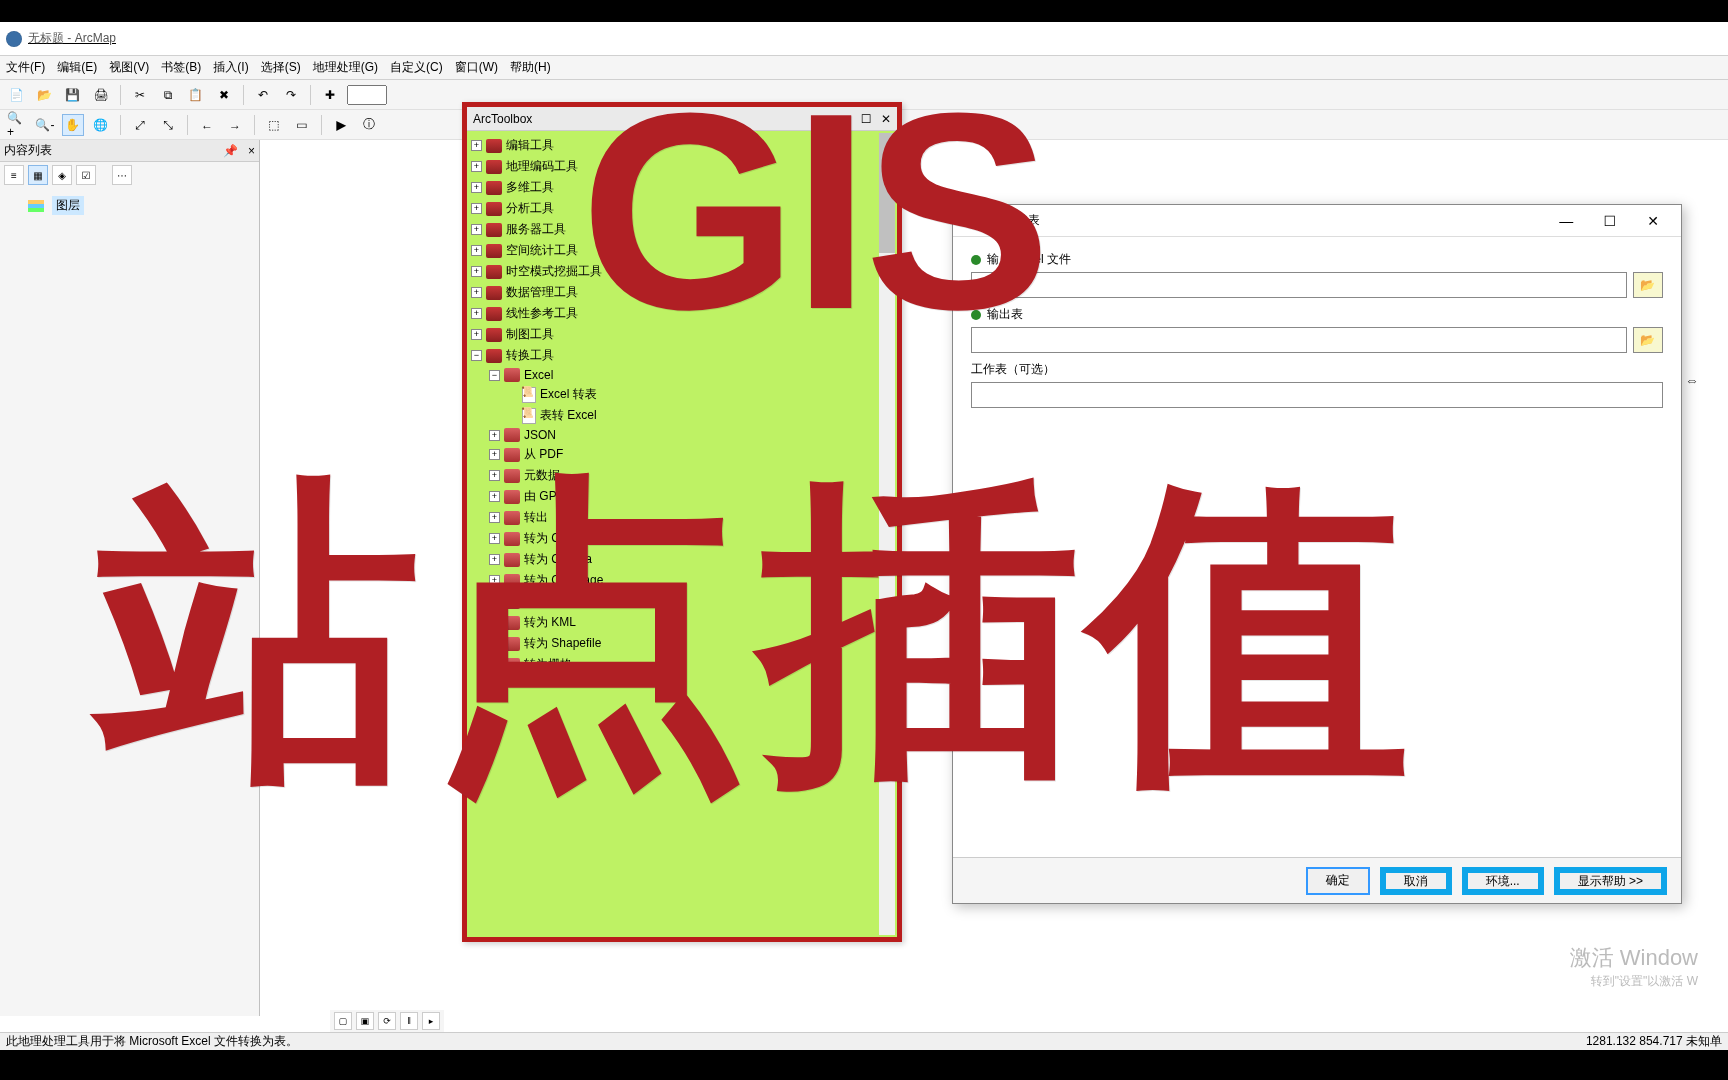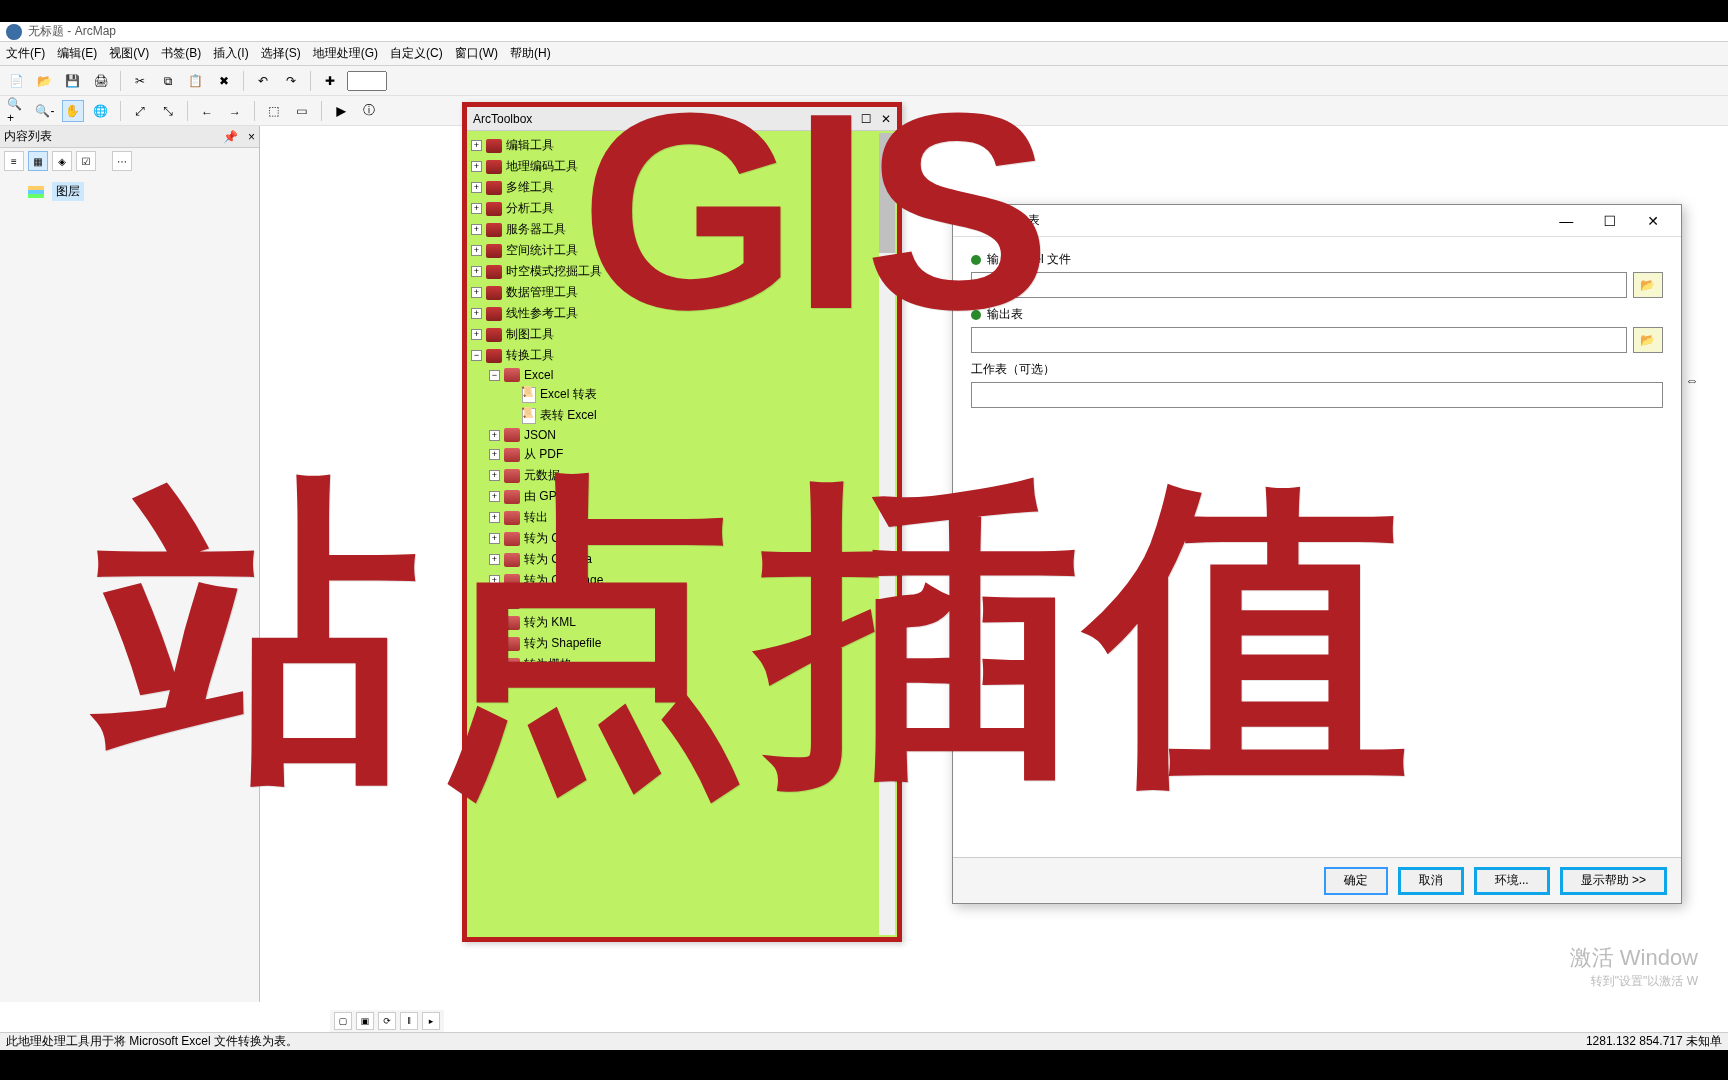--- a/index.html
+++ b/index.html
@@ -1,20 +1,20 @@
 <!DOCTYPE html>
 <html><head>
 <meta charset="utf-8">
 <style>
 * { margin: 0; padding: 0; box-sizing: border-box; font-family: "Microsoft YaHei", "Segoe UI", Tahoma, sans-serif; font-size: 12px; }
 body { background: #000; width: 1728px; height: 1080px; overflow: hidden; position: relative; }
 .desktop { position: absolute; left: 0; top: 22px; width: 1728px; height: 1028px; background: #fff; }
 
 
-.titlebar { height: 20px; background: #fff; display: flex; align-items: center; padding: 0 6px; border-bottom: 1px solid #d0d0d0; }
+.titlebar { height: 34px; background: #fff; display: flex; align-items: center; padding: 0 6px; border-bottom: 1px solid #d0d0d0; text-decoration: underline; }
 .titlebar .appicon { width: 16px; height: 16px; background: radial-gradient(circle, #3a6ea5 60%, #1a3a5a); border-radius: 50%; margin-right: 6px; }
 .titlebar .title { color: #555; }
 
 
 .menubar { height: 24px; background: #f5f5f5; display: flex; align-items: center; padding: 0 6px; gap: 12px; border-bottom: 1px solid #d0d0d0; }
 .menubar span { cursor: default; color: #000; }
 
 
 .toolbar { height: 30px; background: #f5f5f5; display: flex; align-items: center; padding: 0 6px; gap: 6px; border-bottom: 1px solid #e0e0e0; }
 .toolbar .tbtn { width: 22px; height: 22px; display: flex; align-items: center; justify-content: center; border: 1px solid transparent; }
@@ -60,21 +60,21 @@
 .dialog .dlg-title .wicon { width:16px;height:16px; }
 .dialog .dlg-title .controls span { display:inline-block; width:40px; text-align:center; cursor:pointer; font-size:14px; }
 .dialog .dlg-body { padding: 14px 18px; height: calc(100% - 32px - 46px); position:relative; overflow:auto; }
 .dialog .field-row { margin-bottom: 8px; }
 .dialog .field-label { display:flex; align-items:center; gap:6px; margin-bottom:4px; }
 .dialog .dot { width:10px;height:10px;border-radius:50%;background:#2a8a2a; display:inline-block;}
 .dialog .input-row { display:flex; gap:6px; }
 .dialog .input-row input { flex:1; height:26px; border:1px solid #888; padding:0 4px; }
 .dialog .browse-btn { width:30px; height:26px; border:1px solid #888; background:#f8f8d0; display:flex;align-items:center;justify-content:center; cursor:pointer; }
 .dialog .dlg-footer { height:46px; border-top:1px solid #ccc; display:flex; align-items:center; justify-content:flex-end; gap:10px; padding:0 14px; background:#f5f5f5;}
-.dialog .dlg-footer button { height:28px; padding:0 18px; border:3px solid #0ea5e9; background:#f0f0f0; cursor:pointer; }
+.dialog .dlg-footer button { height:28px; padding:0 18px; border:6px solid #0ea5e9; background:#f0f0f0; cursor:pointer; }
 .dialog .dlg-footer button.primary { border:2px solid #3399ff; }
 
 
 .statusbar { position:absolute; left:0; right:0; bottom:0; height:18px; background:#f0f0f0; border-top:1px solid #ccc; display:flex; align-items:center; justify-content:space-between; padding:0 6px; font-size:11px; z-index:1; }
 .mini-toolbar { position:absolute; left:330px; bottom:18px; height:22px; display:flex; align-items:center; gap:4px; padding:0 4px; background:#f5f5f5; }
 .mini-toolbar .mbtn { width:18px;height:18px;border:1px solid #ccc;background:#fff;display:flex;align-items:center;justify-content:center;font-size:9px; }
 
 
 .watermark { position:absolute; right:30px; bottom:60px; color:#bbb; font-size:18px; text-align:right; pointer-events:none; z-index:0;}
 .watermark .big { font-size:22px; }

